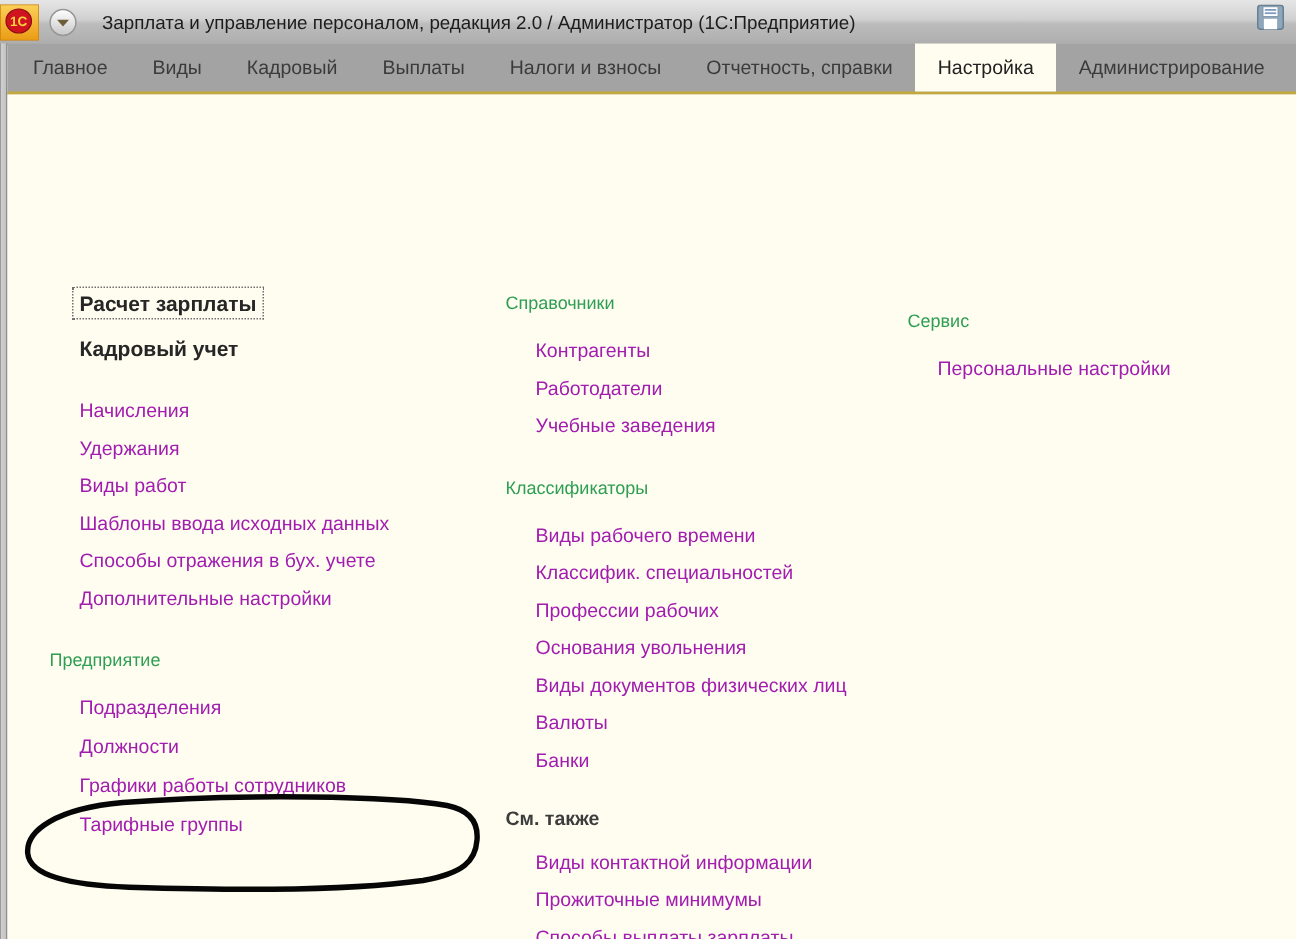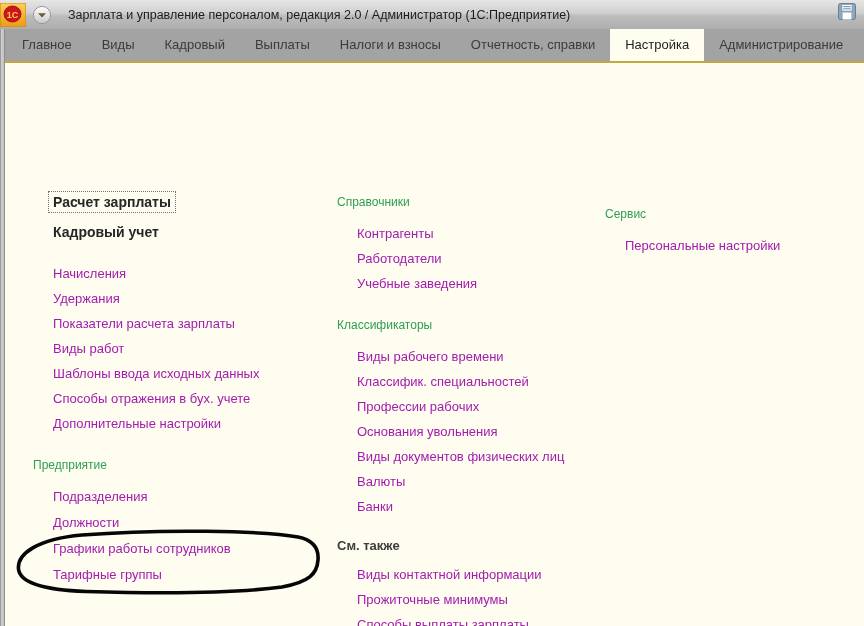--- a/index.html
+++ b/index.html
@@ -100,21 +100,20 @@
 
   <div class="content">
     <div class="col col-1">
         <div class="group">
           <div class="item bold"><span class="focus-box">Расчет зарплаты</span></div>
           <div class="item bold">Кадровый учет</div>
         </div>
         <div class="group">
           <div class="item">Начисления</div>
           <div class="item">Удержания</div>
-          <div class="item">Показатели расчета зарплаты</div>
           <div class="item">Виды работ</div>
           <div class="item">Шаблоны ввода исходных данных</div>
           <div class="item">Способы отражения в бух. учете</div>
           <div class="item">Дополнительные настройки</div>
         </div>
         <div class="group">
           <div class="group-header">Предприятие</div>
           <div class="item">Подразделения</div>
           <div class="item">Должности</div>
           <div class="item">Графики работы сотрудников</div>

